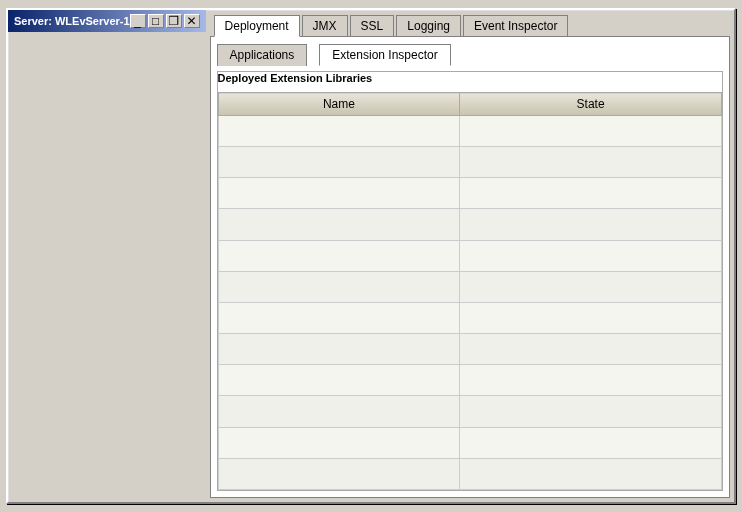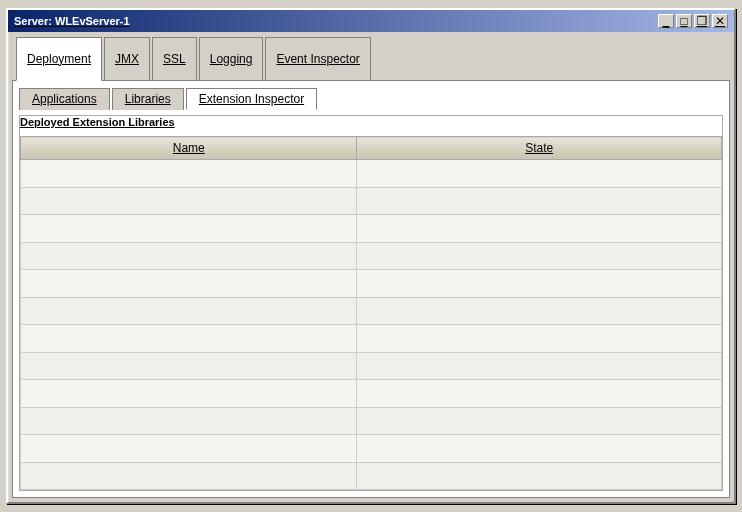--- a/index.html
+++ b/index.html
@@ -22,22 +22,21 @@
 
     .window {
       width: 730px;
       height: 496px;
       background: #d4d0c8;
       border: 2px solid #ffffff;
       border-right-color: #808080;
       border-bottom-color: #808080;
       box-shadow: 1px 1px 0 #000, inset 1px 1px 0 #dfdfdf;
       display: flex;
-      flex-direction: column;
-      text-decoration: underline;
+      flex-direction: row;
     }
 
     .title-bar {
       background: linear-gradient(to right, #0a246a, #a6b8e8);
       color: white;
       padding: 3px 6px;
       display: flex;
       align-items: center;
       justify-content: space-between;
       height: 22px;
@@ -80,21 +79,21 @@
     
     .main-tabs {
       display: flex;
       flex-wrap: nowrap;
       gap: 2px;
       margin-bottom: 0;
       padding-left: 4px;
     }
 
     .main-tab {
-      padding: 14px 10px;
+      padding: 3px 10px;
       background: #d4d0c8;
       border: 1px solid #808080;
       border-bottom: none;
       cursor: pointer;
       font-size: 11px;
       color: #000;
       position: relative;
       top: 1px;
     }
 
@@ -113,21 +112,21 @@
       padding: 6px;
       display: flex;
       flex-direction: column;
       position: relative;
       z-index: 1;
     }
 
     
     .sub-tabs {
       display: flex;
-      gap: 2px;
+      gap: 12px;
       margin-bottom: 6px;
     }
 
     .sub-tab {
       padding: 3px 12px;
       background: #d4d0c8;
       border: 1px solid #808080;
       border-bottom: none;
       cursor: pointer;
       font-size: 11px;
@@ -234,23 +233,20 @@
       <div class="main-tab">
         <span>Event Inspector</span>
       </div>
     </div>
 
     <div class="tab-content">
 
       <div class="sub-tabs">
         <div class="sub-tab">
           <span>Applications</span>
-        </div>
-        <div class="sub-tab">
-          <span>Libraries</span>
         </div>
         <div class="sub-tab active">
           <span>Extension Inspector</span>
         </div>
       </div>
 
       <div class="sub-tab-content">
         <div class="section-title">Deployed Extension Libraries</div>
 
         <table class="data-table">

